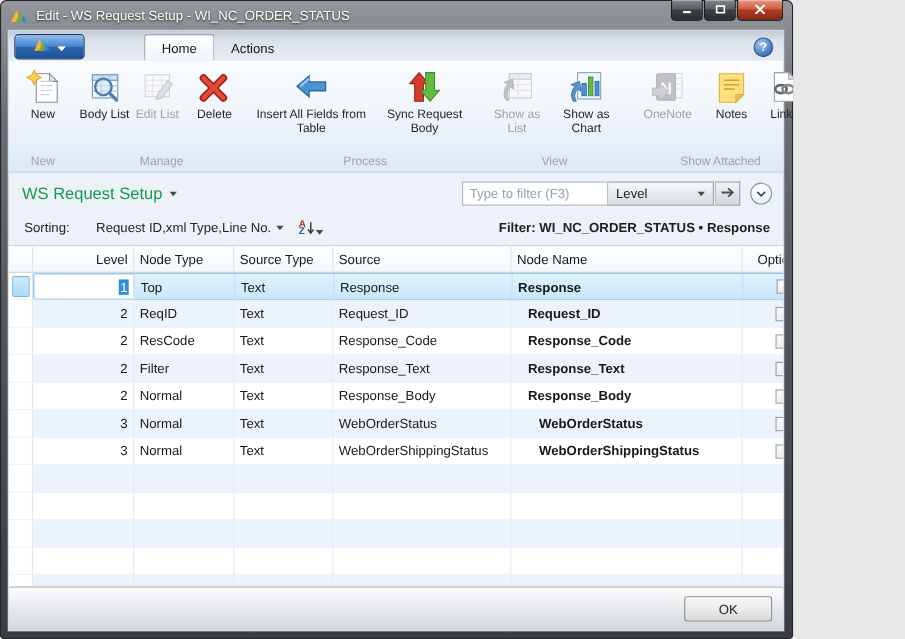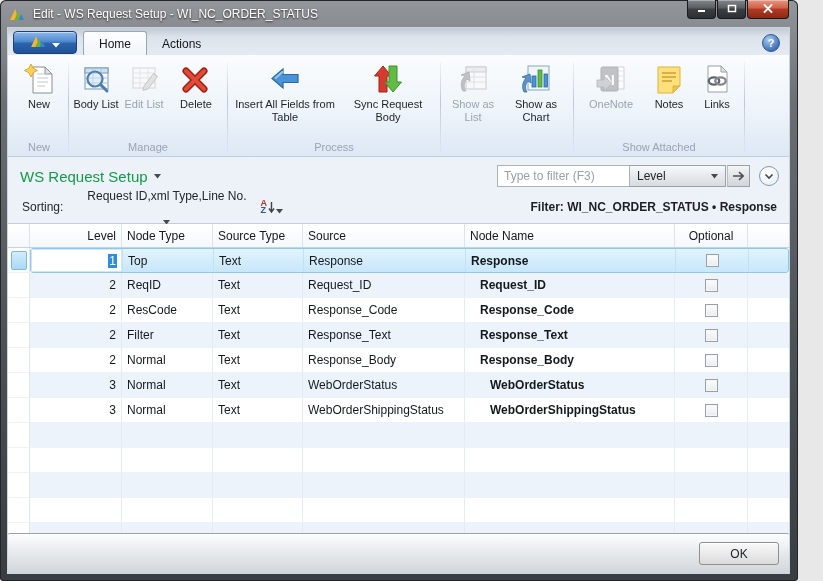--- a/index.html
+++ b/index.html
@@ -1,19 +1,19 @@
 <!DOCTYPE html>
 <html><head>
 <meta charset="utf-8">
 <style>
   * { margin:0; padding:0; box-sizing:border-box; }
   html,body { background:#e8e8e8; }
   body { font-family:"Liberation Sans", sans-serif; }
 
-  .window { position:relative; width:798px; height:581px; overflow:hidden;
+  .window { position:relative; width:721px; height:581px; overflow:hidden;
     border-radius:6px 6px 4px 4px;
     background:linear-gradient(180deg,#93979b 0%,#6b6f73 18%,#505458 55%,#393d41 100%);
     box-shadow:inset 0 0 0 1px #232629; }
 
   
   .titlebar { height:28px; display:flex; align-items:center; padding-left:9px; color:#fff;
     font-size:12px; text-shadow:0 1px 2px rgba(0,0,0,.8); }
   .titlebar .app-logo { margin-right:7px; display:flex; }
   .win-controls { position:absolute; top:0; right:9px; display:flex; gap:1px; }
   .win-btn { width:29px; height:19px; border:1px solid #17191b; border-top:none;
@@ -30,21 +30,21 @@
 
   
   .tabrow { height:27px; flex:0 0 27px; display:flex; align-items:flex-end;
     background:linear-gradient(180deg,#c3cad4,#dce3ec 35%,#e6ebf2); position:relative; }
   .app-btn { width:64px; height:23px; margin:0 6px 1px 5px; border-radius:4px;
     border:1px solid #1d4076; display:flex; align-items:center; justify-content:center; gap:5px;
     background:linear-gradient(180deg,#8db9ec,#4a86cc 48%,#2c65ad 52%,#1f5197);
     box-shadow:inset 0 1px 0 rgba(255,255,255,.5); color:#fff; }
   .tab { padding:5px 15px 4px; font-size:12px; color:#14171a; }
   .tab.active { background:linear-gradient(#fefefe,#f1f5f9);
-    border:1px solid #96a7ba; border-bottom:none; border-radius:3px 3px 0 0; }
+    border:1px solid #96a7ba; border-bottom:none; border-radius:3px 3px 0 0;margin-left:48px; }
   .help-btn { position:absolute; right:9px; bottom:3px; width:18px; height:18px; border-radius:50%;
     border:1px solid #2d579a; color:#fff; font-size:11px; font-weight:bold;
     display:flex; align-items:center; justify-content:center;
     background:radial-gradient(circle at 35% 28%, #a6cbf2, #3c6fb4 75%); }
 
   .ribbon-body { height:102px; flex:0 0 102px; display:flex; padding:4px 0 0 3px;
     background:linear-gradient(180deg,#fafcfe,#eef4fa 55%,#dde8f4);
     border-bottom:1px solid #c2ceda; }
   .rgroup { display:flex; flex-direction:column; padding:0 3px; }
   .rbuttons { flex:1; display:flex; align-items:flex-start; justify-content:center; gap:2px; }
@@ -85,21 +85,21 @@
   .go-btn { width:23px; height:22px; border:1px solid #99a1a9; border-left:1px solid #b7bec5; margin-left:1px;
     background:linear-gradient(#f4f5f6,#dfe3e6 55%,#d2d6da);
     display:flex; align-items:center; justify-content:center; }
   .chevron-btn { width:20px; height:20px; border-radius:50%; border:1px solid #7f99b2; margin-left:9px;
     background:radial-gradient(circle at 40% 30%, #ffffff, #e6eef7);
     display:flex; align-items:center; justify-content:center; }
 
   
   .sort-row { height:33px; flex:0 0 33px; display:flex; align-items:center;
     padding:0 12px 0 14px; font-size:12px; color:#23272b; border-bottom:1px solid #c6cdd4; }
-  .sort-value { margin-left:24px; display:flex; align-items:center; gap:17px;flex-direction:column; }
+  .sort-value { margin-left:24px; display:flex; align-items:center; gap:4px; }
   .sort-caret { color:#45494e; display:flex; }
   .az-icon { display:flex; align-items:flex-end; margin-left:14px; gap:1px; }
   .az-letters { display:flex; flex-direction:column; line-height:.8; font-size:9px; font-weight:bold; }
   .az-letters .a { color:#a83a2c; }
   .az-letters .z { color:#2d5b9e; }
   .filter-info { margin-left:auto; font-weight:bold; color:#1b1f23; }
   .filter-info .fval { font-weight:bold;margin-top:8px; }
 
   
   .grid { flex:1; background:#fff; overflow:hidden; display:flex; flex-direction:column; }
@@ -306,20 +306,21 @@
                   <rect x="8" y="3" width="21" height="24" fill="#eef5fb" stroke="#8aa5bd"></rect>
                   <rect x="12" y="13" width="4" height="11" fill="#4a93d9" stroke="#2c699f" stroke-width=".8"></rect>
                   <rect x="18" y="7" width="4" height="17" fill="#63bb46" stroke="#3c8f28" stroke-width=".8"></rect>
                   <rect x="24" y="11" width="3.5" height="13" fill="#4a93d9" stroke="#2c699f" stroke-width=".8"></rect>
                   <path d="M4 29c-2.5-5-1.5-10 2-14l-4-1 8-3 1 9-3-2c-2.5 3-3.5 7-1 11z" fill="#5b94c9" stroke="#3a6f9e" stroke-width=".8"></path>
                 </svg>
               </span>
     <span class="rlabel" data-name="ribbon-button-label">Show as Chart</span>
   </div>
 </div>
+    <div class="rgroup-label" data-name="ribbon-group-label">View</div>
   </div>
 <div class="rsep" data-name="ribbon-group-separator"></div>
   <div class="rgroup" data-name="ribbon-group">
     <div class="rbuttons">
   <div class="rbtn disabled" data-name="ribbon-button-onenote">
     <span class="ricon" data-name="onenote-icon">
                 <svg width="32" height="32" viewBox="0 0 32 32">
                   <path d="M20 4h9v22h-9z" fill="#fff" stroke="#b8a6bd"></path>
                   <path d="M20 8h9M20 13h9M20 18h9" stroke="#d8cdde"></path>
                   <rect x="6" y="4" width="17" height="24" rx="1.5" fill="#b07cbc" stroke="#8a5a96"></rect>

